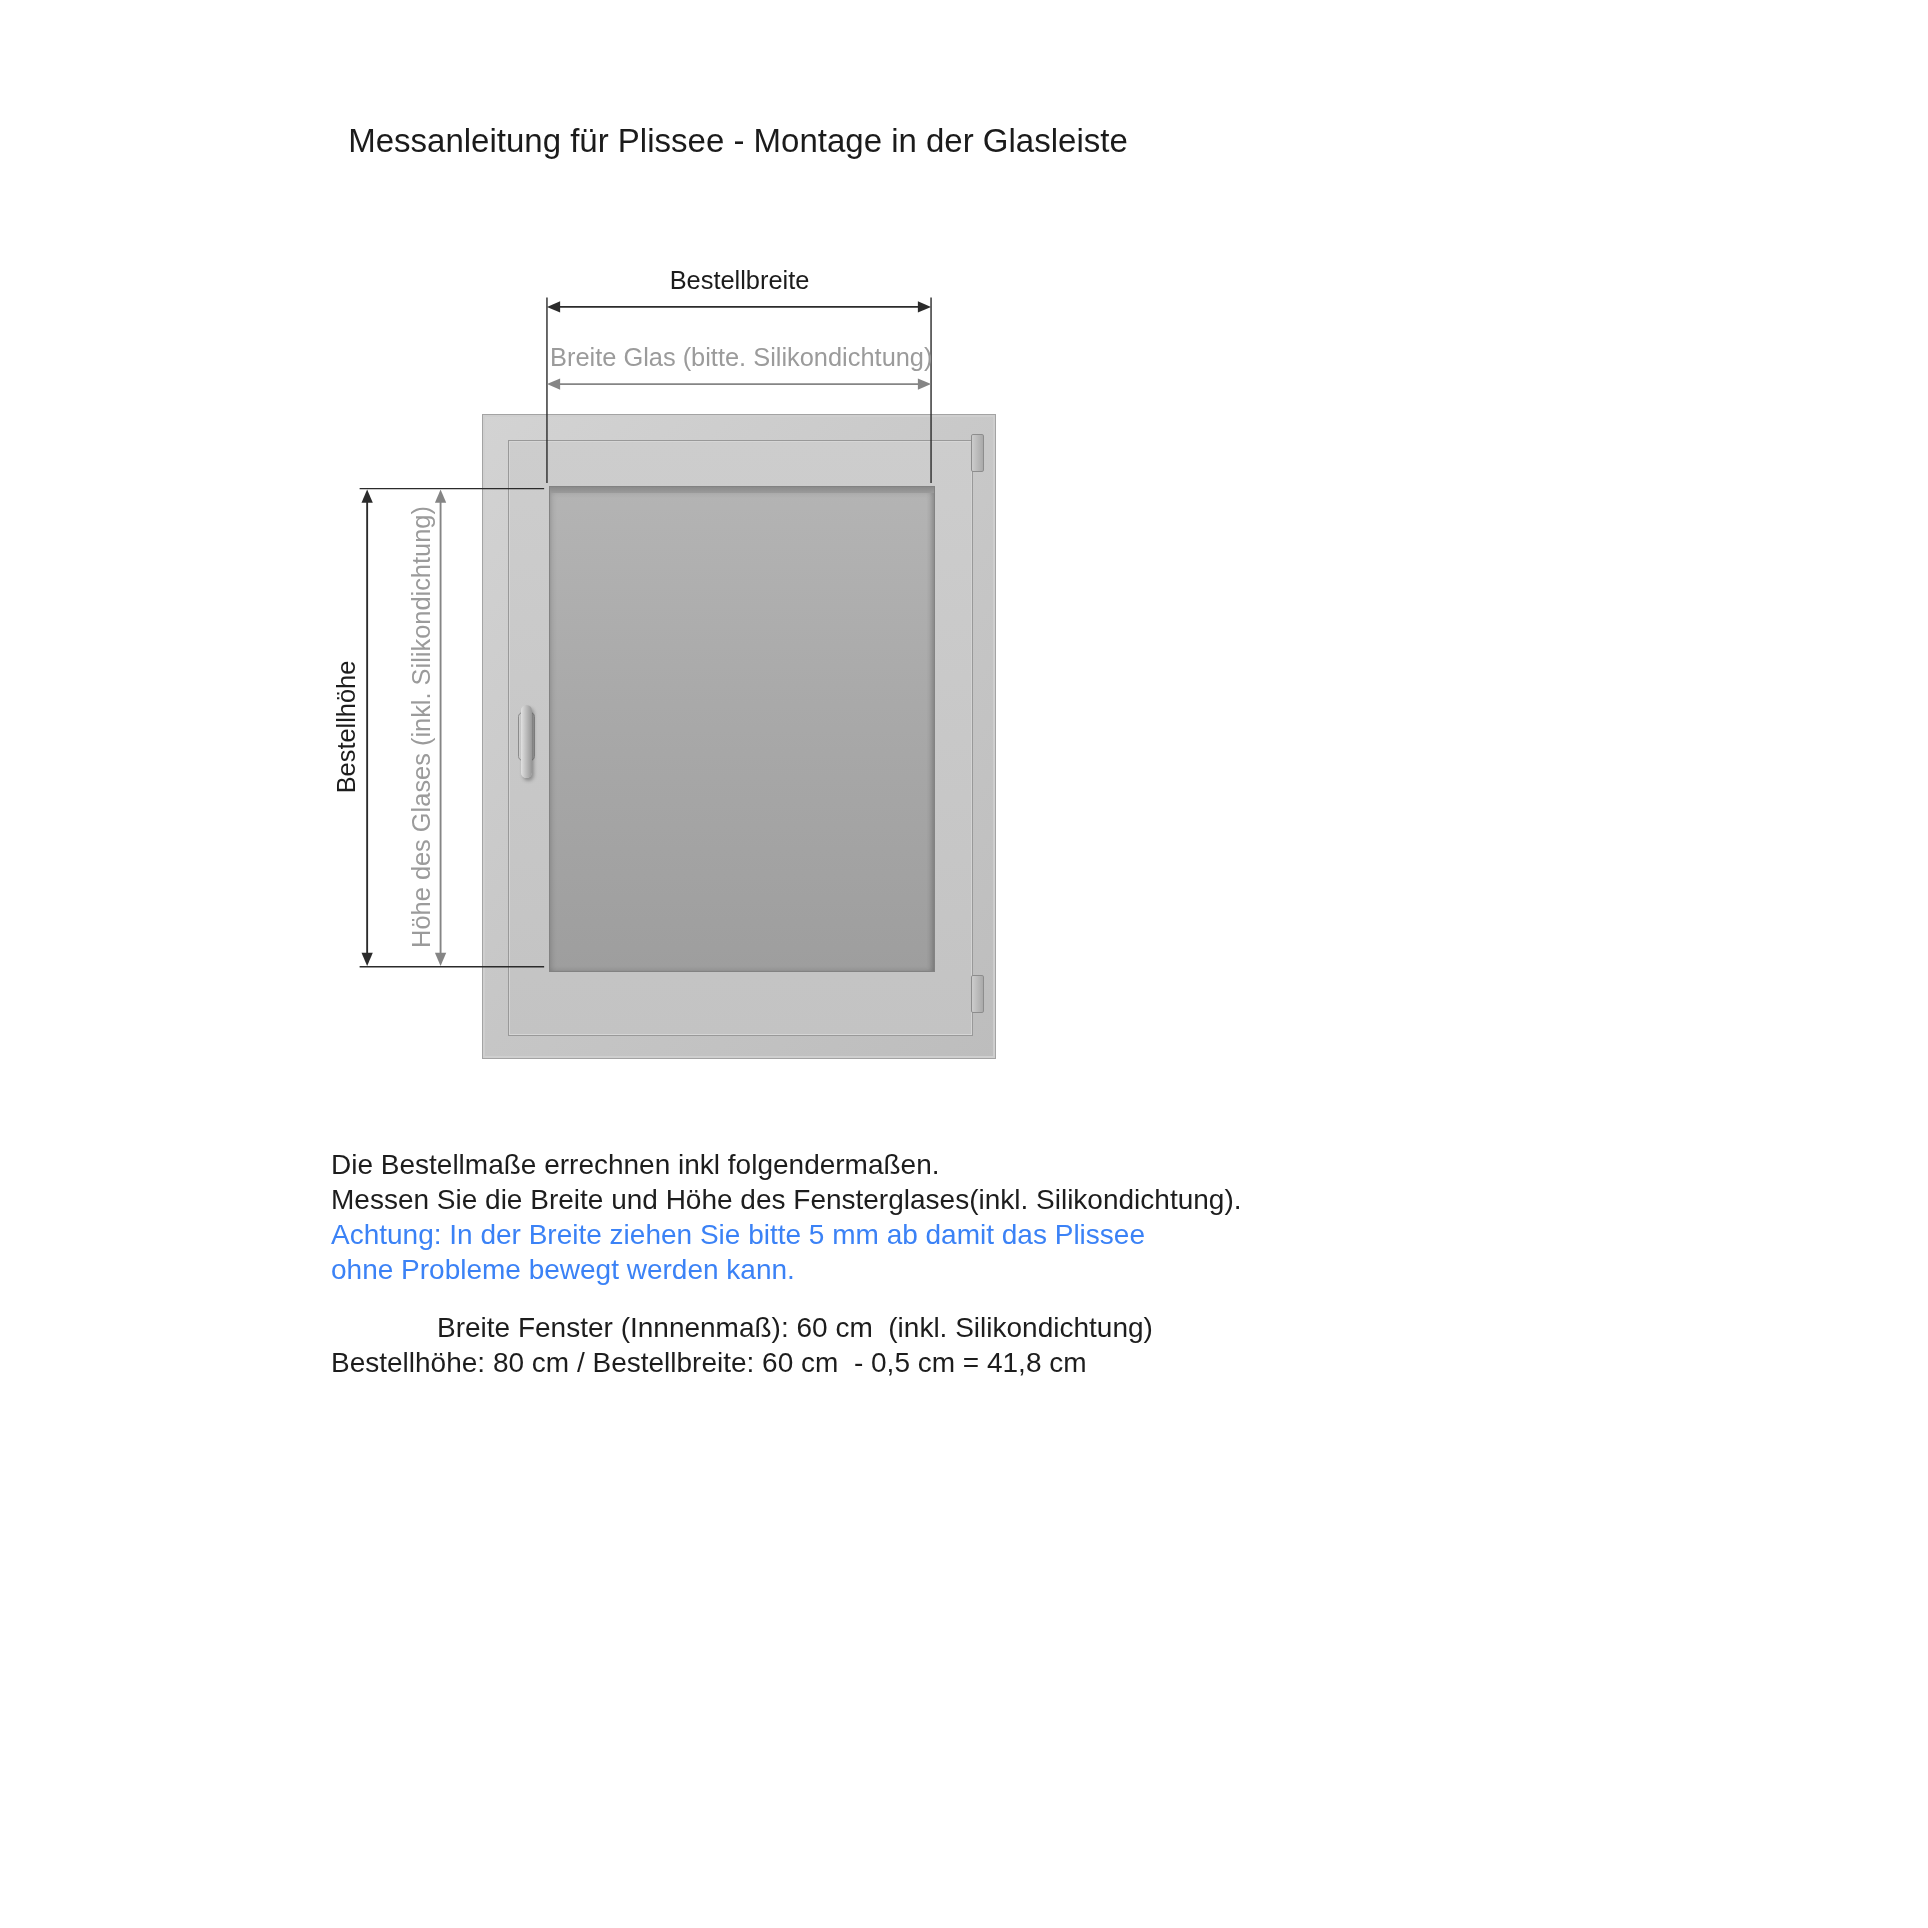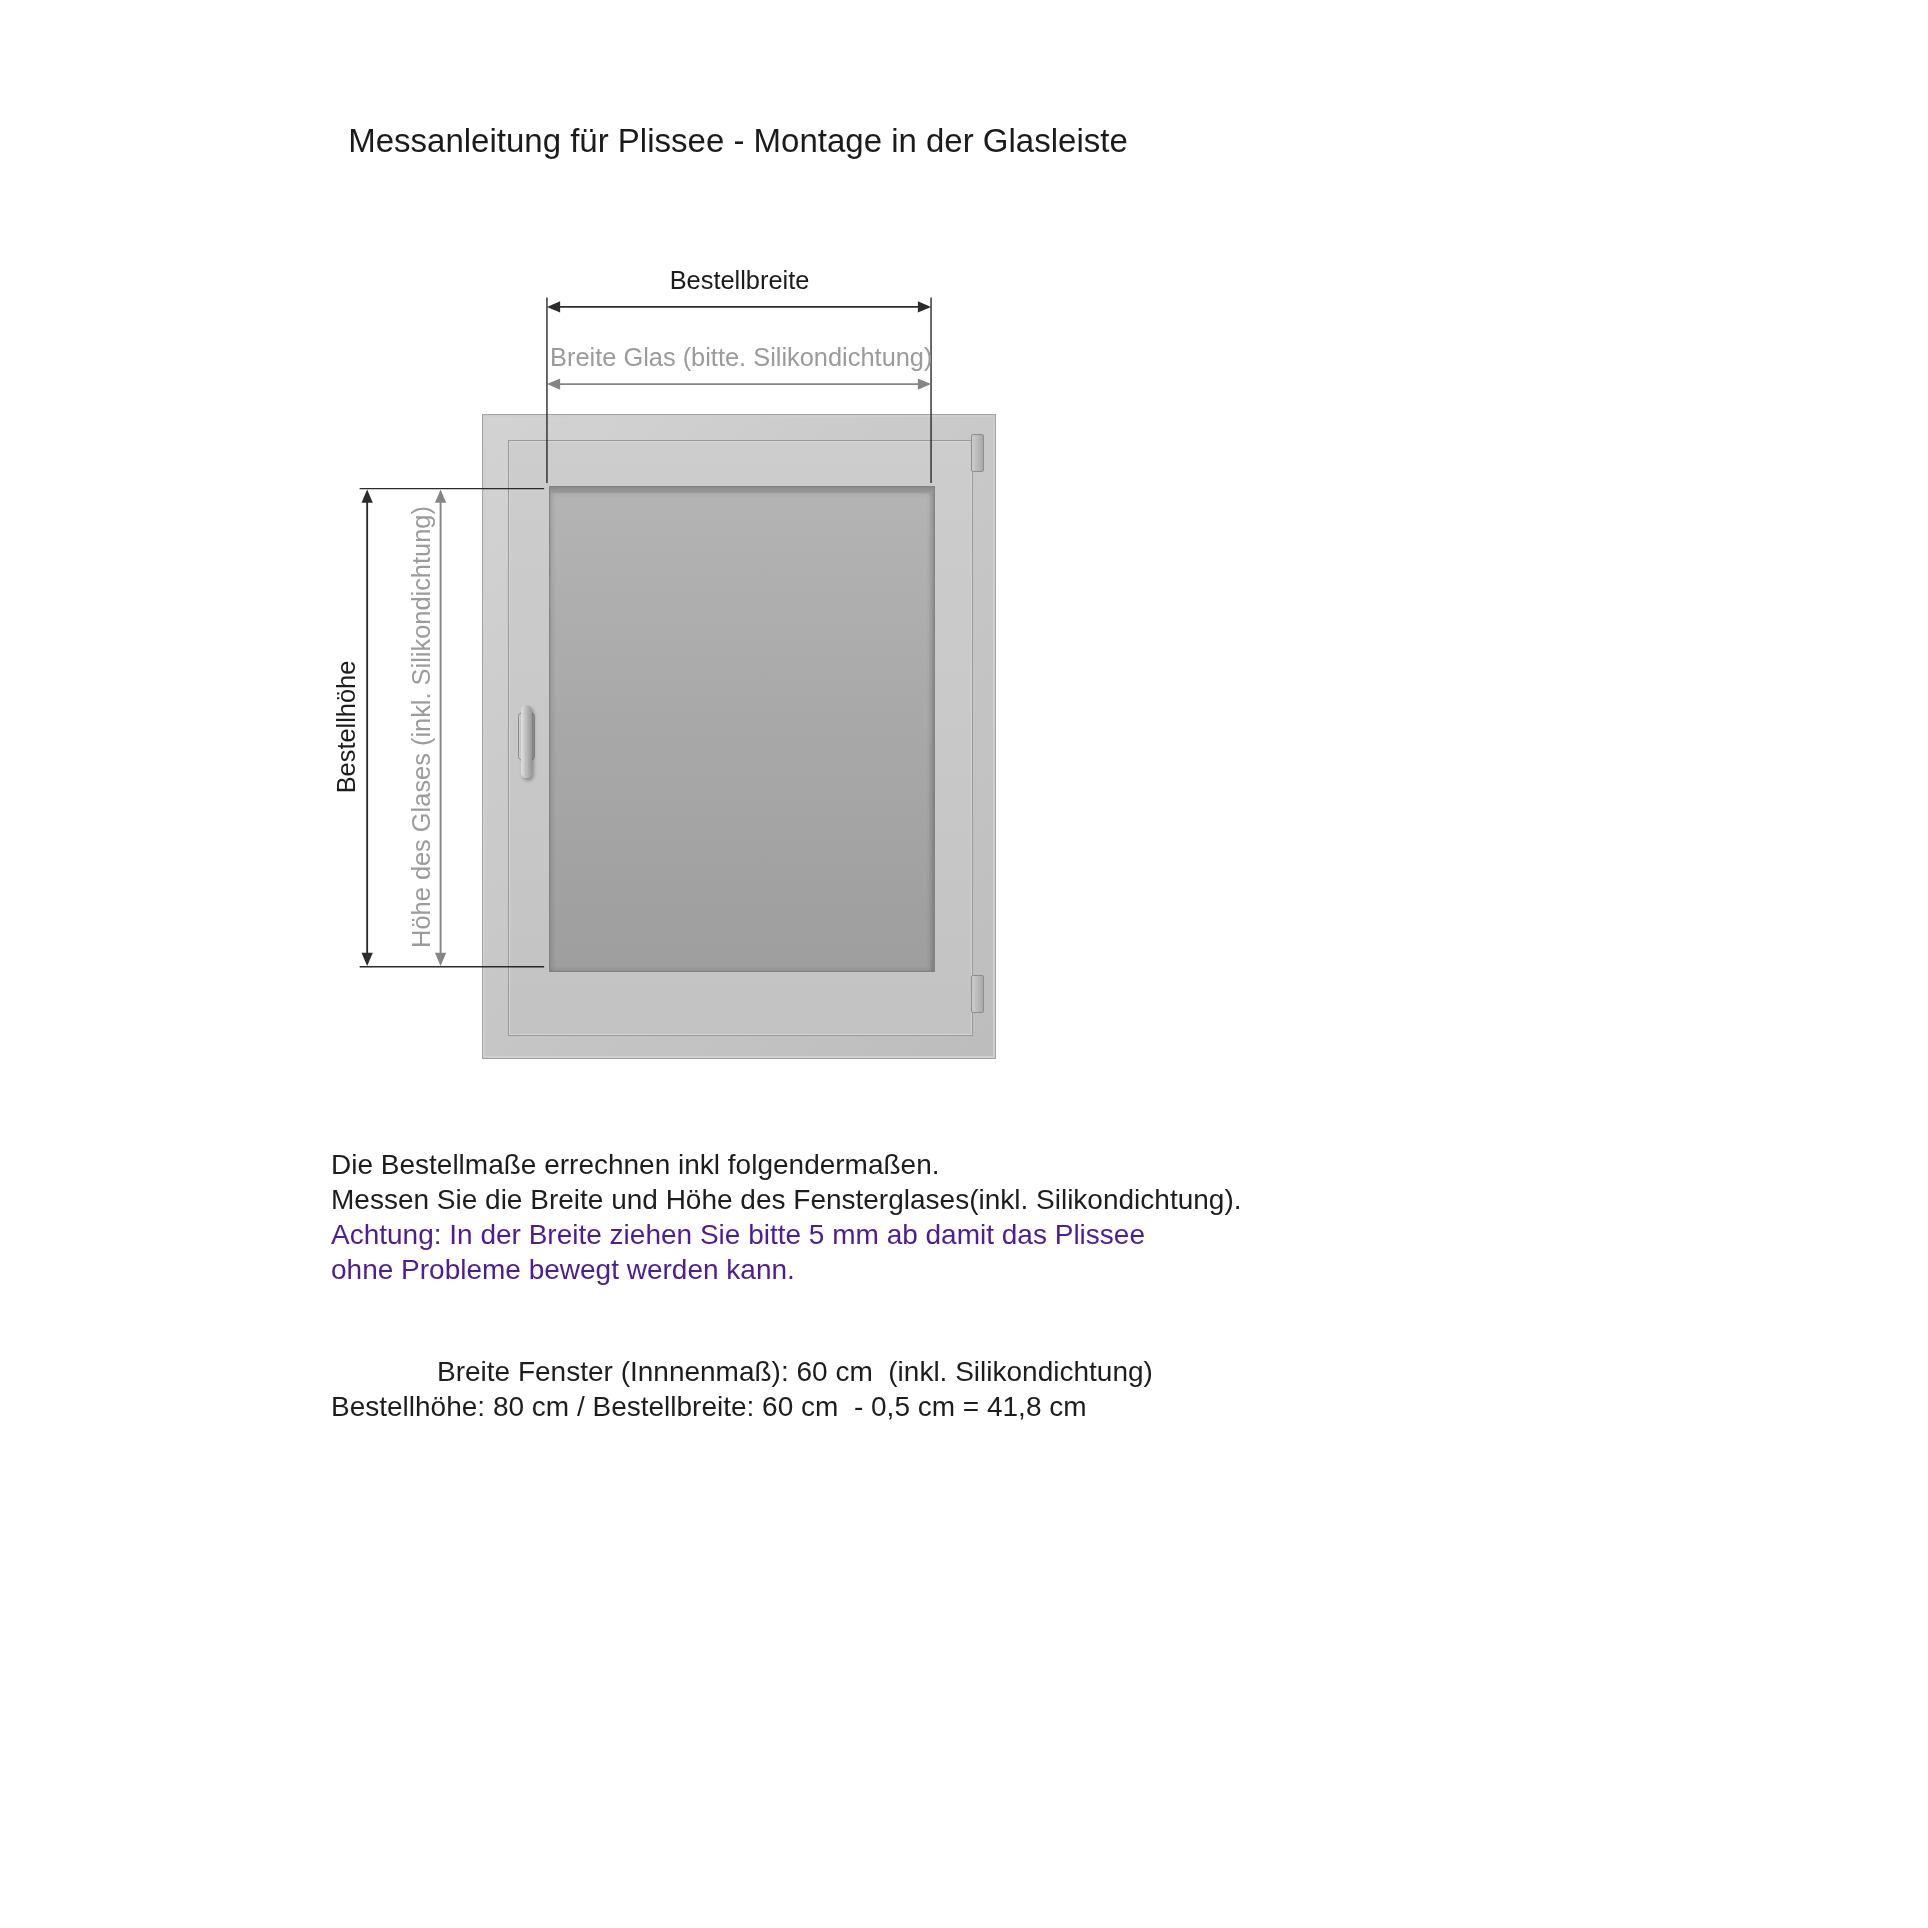--- a/index.html
+++ b/index.html
@@ -108,23 +108,23 @@
   }
 
   
   .textblock {
     position: absolute;
     left: 331px; top: 1147px;
     font-size: 28px;
     color: #1d1d1d;
   }
   .textblock p { line-height: 35px; white-space: pre; }
-  .warning { color: #4c1d95; }
+  .warning { color: #3b82f6; }
   .spacer { height: 22.6px; }
-  .indent { padding-left: 106px; margin-top: 44px; }
+  .indent { padding-left: 106px; }
 </style>
 </head>
 <body>
 
 <div class="page">
 
   <h1 class="title">Messanleitung für Plissee - Montage in der Glasleiste</h1>
 
   <div>
 

